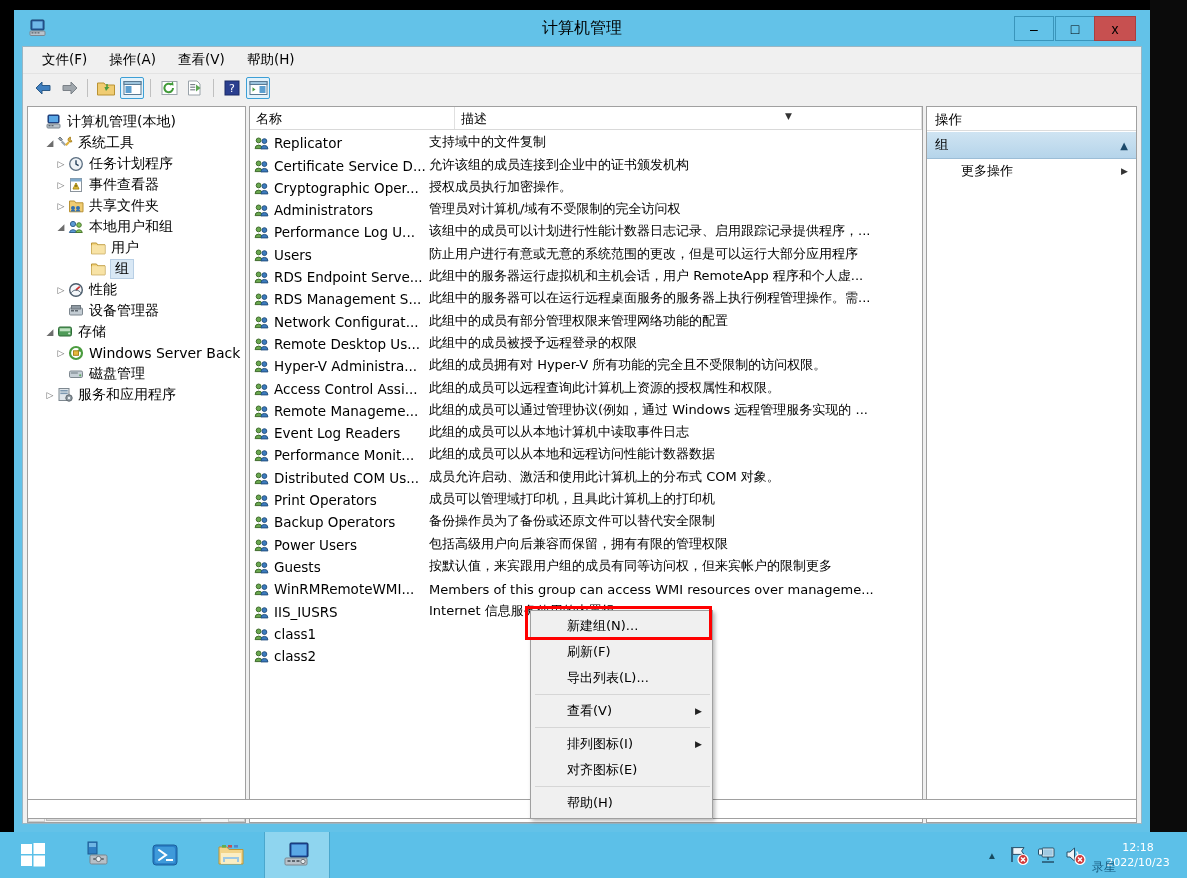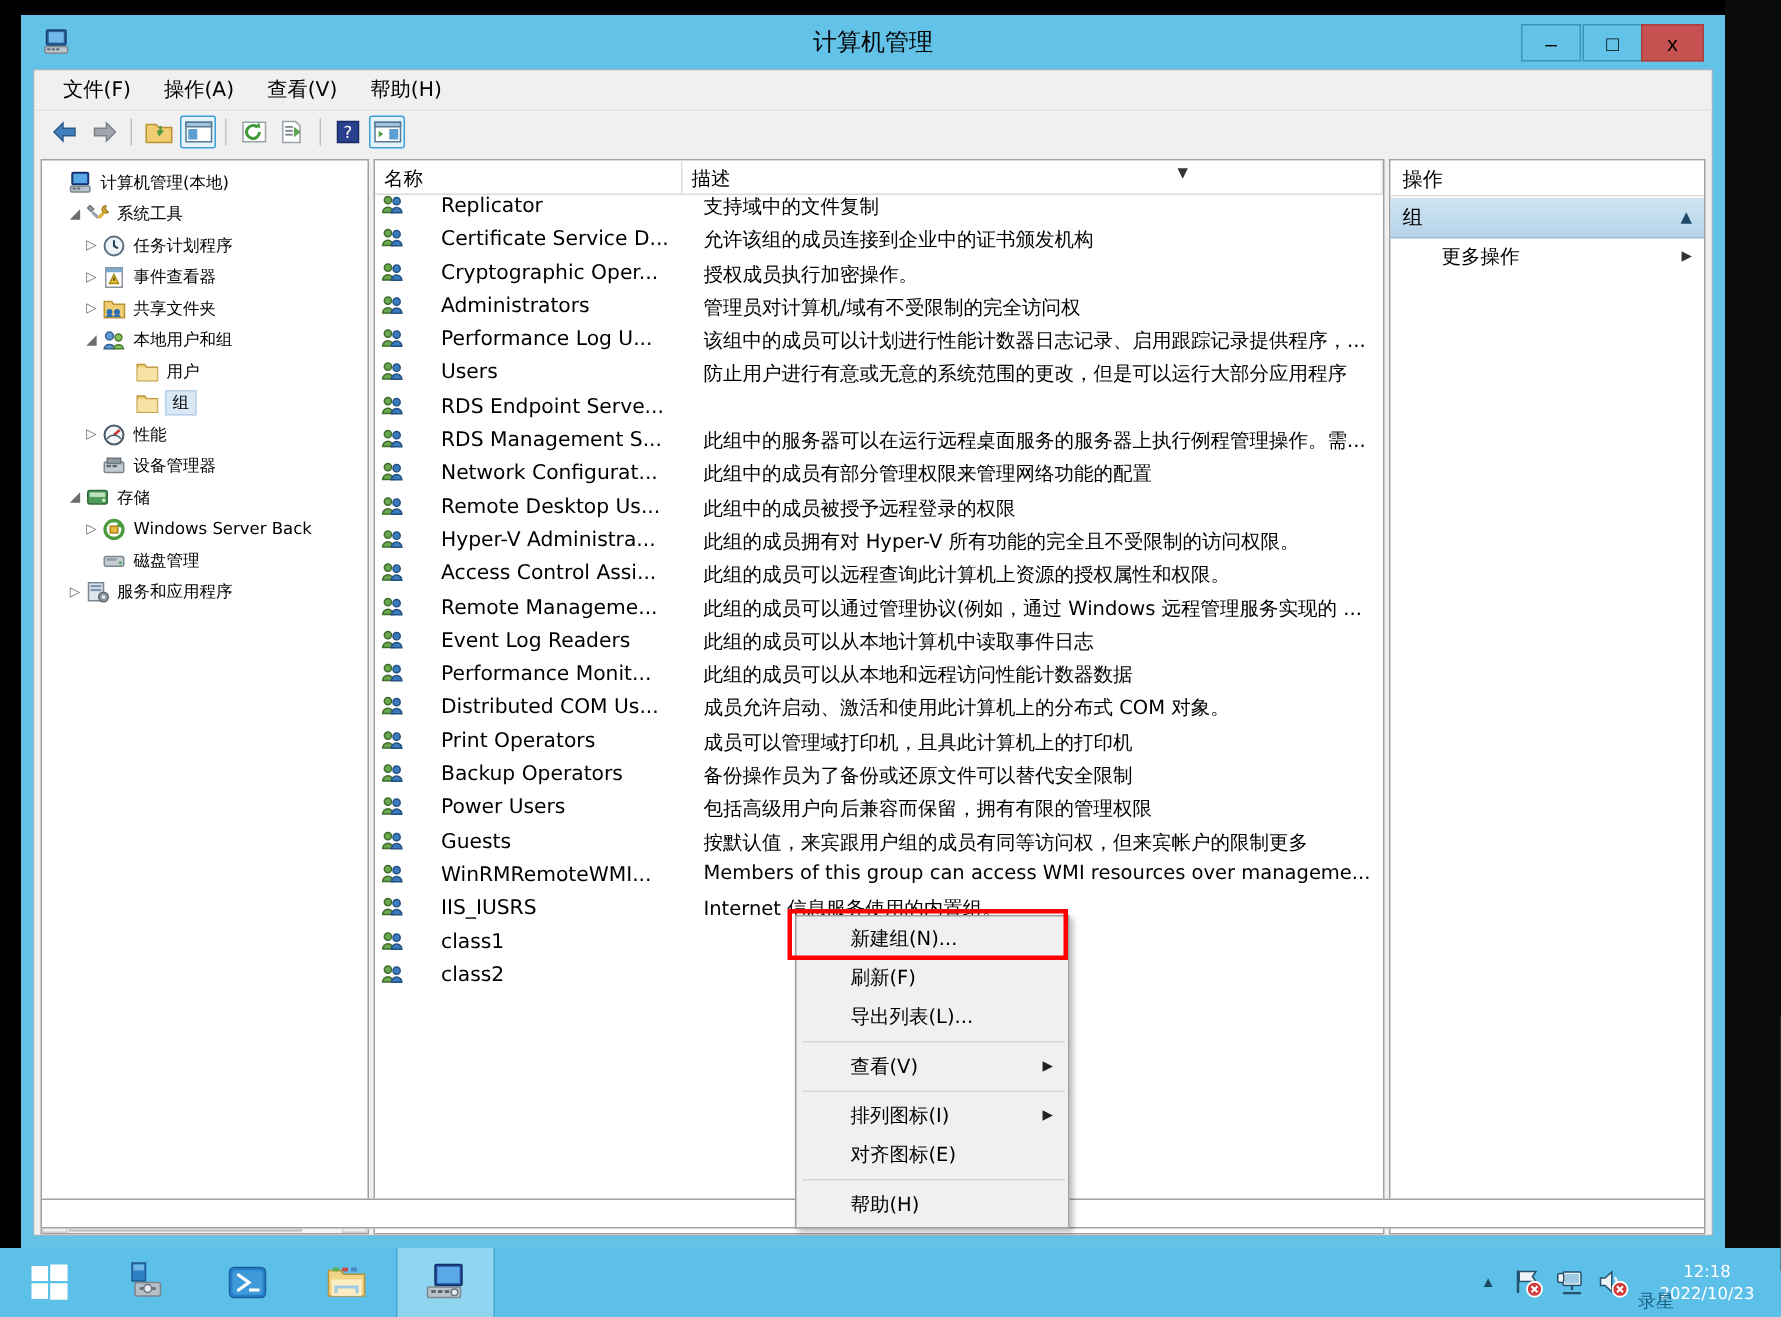--- a/index.html
+++ b/index.html
@@ -66,21 +66,21 @@
              box-sizing:border-box;position:relative;overflow:hidden;}
   #action-pane{width:211px;background:#fff;border:1px solid #a0a0a0;margin:4px 4px 0 3px;
                box-sizing:border-box;position:relative;overflow:hidden;}
 
   
   #tree{padding:4px 0 0 0;font-size:13px;}
   .trow{display:flex;align-items:center;height:21px;white-space:nowrap;cursor:default;
         font-family:"DejaVu Sans","Liberation Sans",sans-serif;}
   .trow .exp{width:14px;text-align:center;font-size:9px;color:#6d6d6d;flex:0 0 14px;}
   .trow .tico{width:18px;height:16px;flex:0 0 18px;margin-right:3px;position:relative;}
-  .trow .tlbl{font-size:11px;}
+  .trow .tlbl{font-size:14px;}
   .trow.sel .tlbl{background:#d9e8f5;border:1px solid #b8cfe5;padding:0 4px;margin-left:-1px;}
   
   #tree-hsb{position:absolute;left:0;right:0;bottom:0;height:17px;background:#f0f0f0;
             border-top:1px solid #d4d4d4;display:flex;align-items:center;}
   .sb-arrow{width:17px;height:17px;background:#f0f0f0;border:1px solid #cdcdcd;
             display:flex;align-items:center;justify-content:center;font-size:9px;color:#606060;
             box-sizing:border-box;}
   #tree-hsb .thumb{height:15px;background:#d8d8d8;border:1px solid #bdbdbd;
         margin:0 1px;flex:0 0 155px;display:flex;align-items:center;justify-content:center;
         font-size:8px;color:#6a6a6a;letter-spacing:1px;box-sizing:border-box;}
@@ -88,21 +88,21 @@
 
   
   #list-header{display:flex;height:22px;background:#fff;border-bottom:1px solid #d9d9d9;
                font-size:13px;}
   .lh{box-sizing:border-box;border-right:1px solid #e0e0e0;padding:3px 0 0 6px;
       position:relative;font-family:"DejaVu Sans","Liberation Sans",sans-serif;}
   #lh-name{width:205px;}
   #lh-desc{flex:1;}
   #sort-caret{position:absolute;left:330px;top:4px;font-size:9px;color:#333;}
   #list-rows{position:absolute;top:22px;left:0;right:0;bottom:0;overflow:hidden;}
-  .lrow{display:flex;height:22.3px;align-items:flex-start;white-space:nowrap;cursor:default;gap:20px;}
+  .lrow{display:flex;height:22.3px;align-items:flex-end;white-space:nowrap;cursor:default;}
   .lrow .lico{width:16px;height:15px;flex:0 0 16px;margin:0 4px 0 4px;position:relative;}
   .lname{width:155px;flex:0 0 155px;font-size:13.5px;overflow:hidden;
          font-family:"DejaVu Sans","Liberation Sans",sans-serif;}
   .ldesc{flex:1;font-size:13px;overflow:hidden;
          font-family:"DejaVu Sans","Liberation Sans",sans-serif;}
 
   
   #act-head{height:24px;background:#fff;border-bottom:1px solid #dcdcdc;
             padding:4px 0 0 8px;font-size:13.5px;box-sizing:border-box;
             font-family:"DejaVu Sans","Liberation Sans",sans-serif;}
@@ -477,20 +477,21 @@
                 <span class="ldesc">防止用户进行有意或无意的系统范围的更改，但是可以运行大部分应用程序</span>
               </div>
               <div class="lrow">
                 <span class="lico"><svg width="16" height="15" viewBox="0 0 16 15">
                     <circle cx="4.6" cy="4.4" r="2.4" fill="#6aa84f" stroke="#3f6b2c"></circle>
                     <path d="M1.1 12.6 a3.5 3.5 0 0 1 7 0 Z" fill="#6aa84f" stroke="#3f6b2c"></path>
                     <circle cx="10.4" cy="5.1" r="2.4" fill="#3b7bbf" stroke="#24517f"></circle>
                     <path d="M6.9 12.9 a3.5 3.5 0 0 1 7 0 Z" fill="#3b7bbf" stroke="#24517f"></path>
                   </svg></span>
                 <span class="lname">RDS Endpoint Serve...</span>
+                <span class="ldesc">此组中的服务器运行虚拟机和主机会话，用户 RemoteApp 程序和个人虚...</span>
               </div>
               <div class="lrow">
                 <span class="lico"><svg width="16" height="15" viewBox="0 0 16 15">
                     <circle cx="4.6" cy="4.4" r="2.4" fill="#6aa84f" stroke="#3f6b2c"></circle>
                     <path d="M1.1 12.6 a3.5 3.5 0 0 1 7 0 Z" fill="#6aa84f" stroke="#3f6b2c"></path>
                     <circle cx="10.4" cy="5.1" r="2.4" fill="#3b7bbf" stroke="#24517f"></circle>
                     <path d="M6.9 12.9 a3.5 3.5 0 0 1 7 0 Z" fill="#3b7bbf" stroke="#24517f"></path>
                   </svg></span>
                 <span class="lname">RDS Management S...</span>
                 <span class="ldesc">此组中的服务器可以在运行远程桌面服务的服务器上执行例程管理操作。需...</span>

